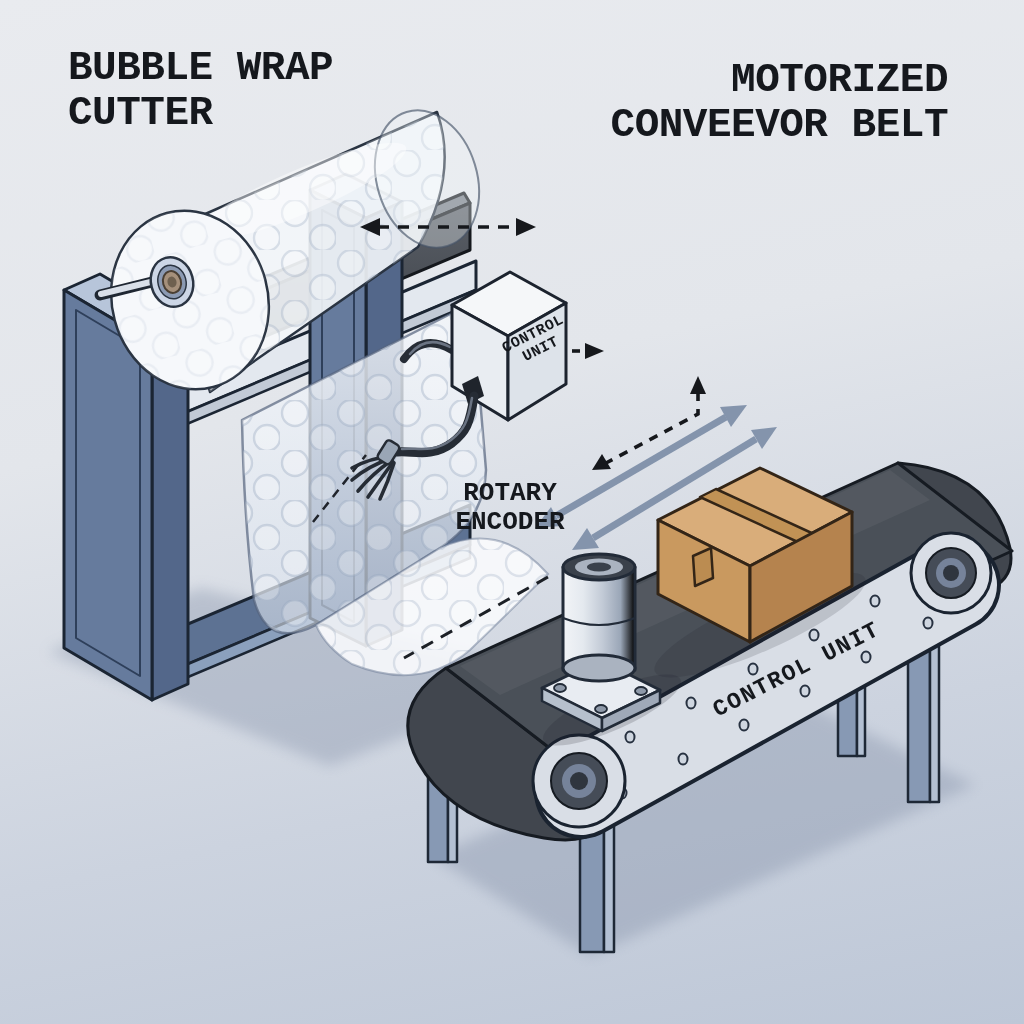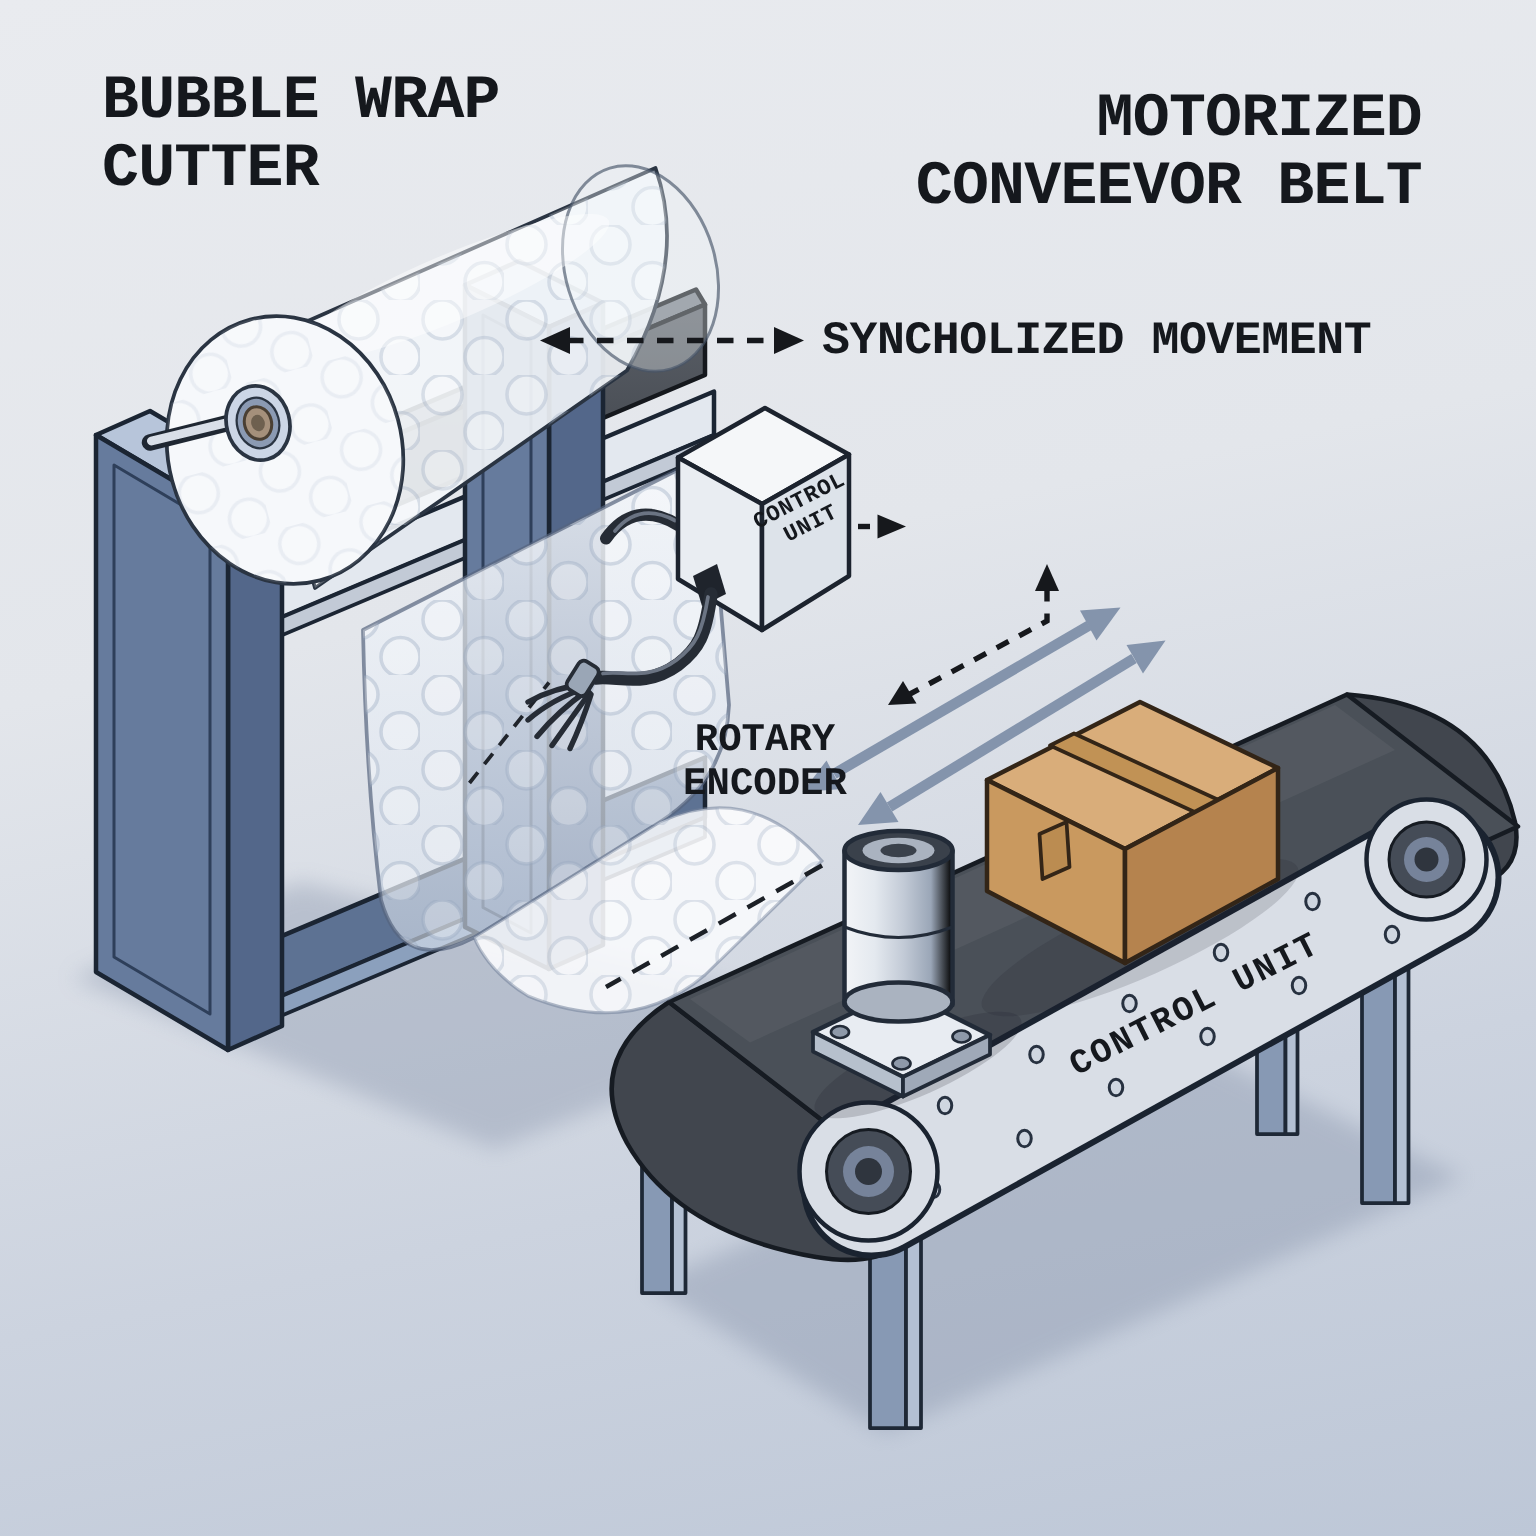--- a/index.html
+++ b/index.html
@@ -248,21 +248,20 @@
       <polygon points="572,550 599,548 587,528" stroke="none"></polygon>
       <polygon points="777,427 762,449 751,430" stroke="none"></polygon>
     </g>
   </g>
 </svg>
 
 <div class="label title" style="left:68px;top:46px;"><span>BUBBLE WRAP</span><br><span>CUTTER</span></div>
 
 <div class="label title center" style="left:600px;top:58px;width:348px;text-align:right;"><span>MOTORIZED</span><br><span>CONVEEVOR BELT</span></div>
 
-<div class="label annot" style="left:548px;top:210px;">SYNCHOLIZED MOVEMENT</div>
 
 <div class="label annot" style="left:612px;top:296px;"><br></div>
 
 <div class="label annot-sm" style="left:440px;top:450px;width:140px;margin-top:29px;"><span>ROTARY</span><br><span>ENCODER</span></div>
 
 <div class="label stencil stencil-box" style="left:487px;top:325px;width:100px;"><span>CONTROL</span><br><span>UNIT</span></div>
 
 <div class="label stencil stencil-belt" style="left:697px;top:658px;width:200px;">CONTROL UNIT</div>
 </div>
 

